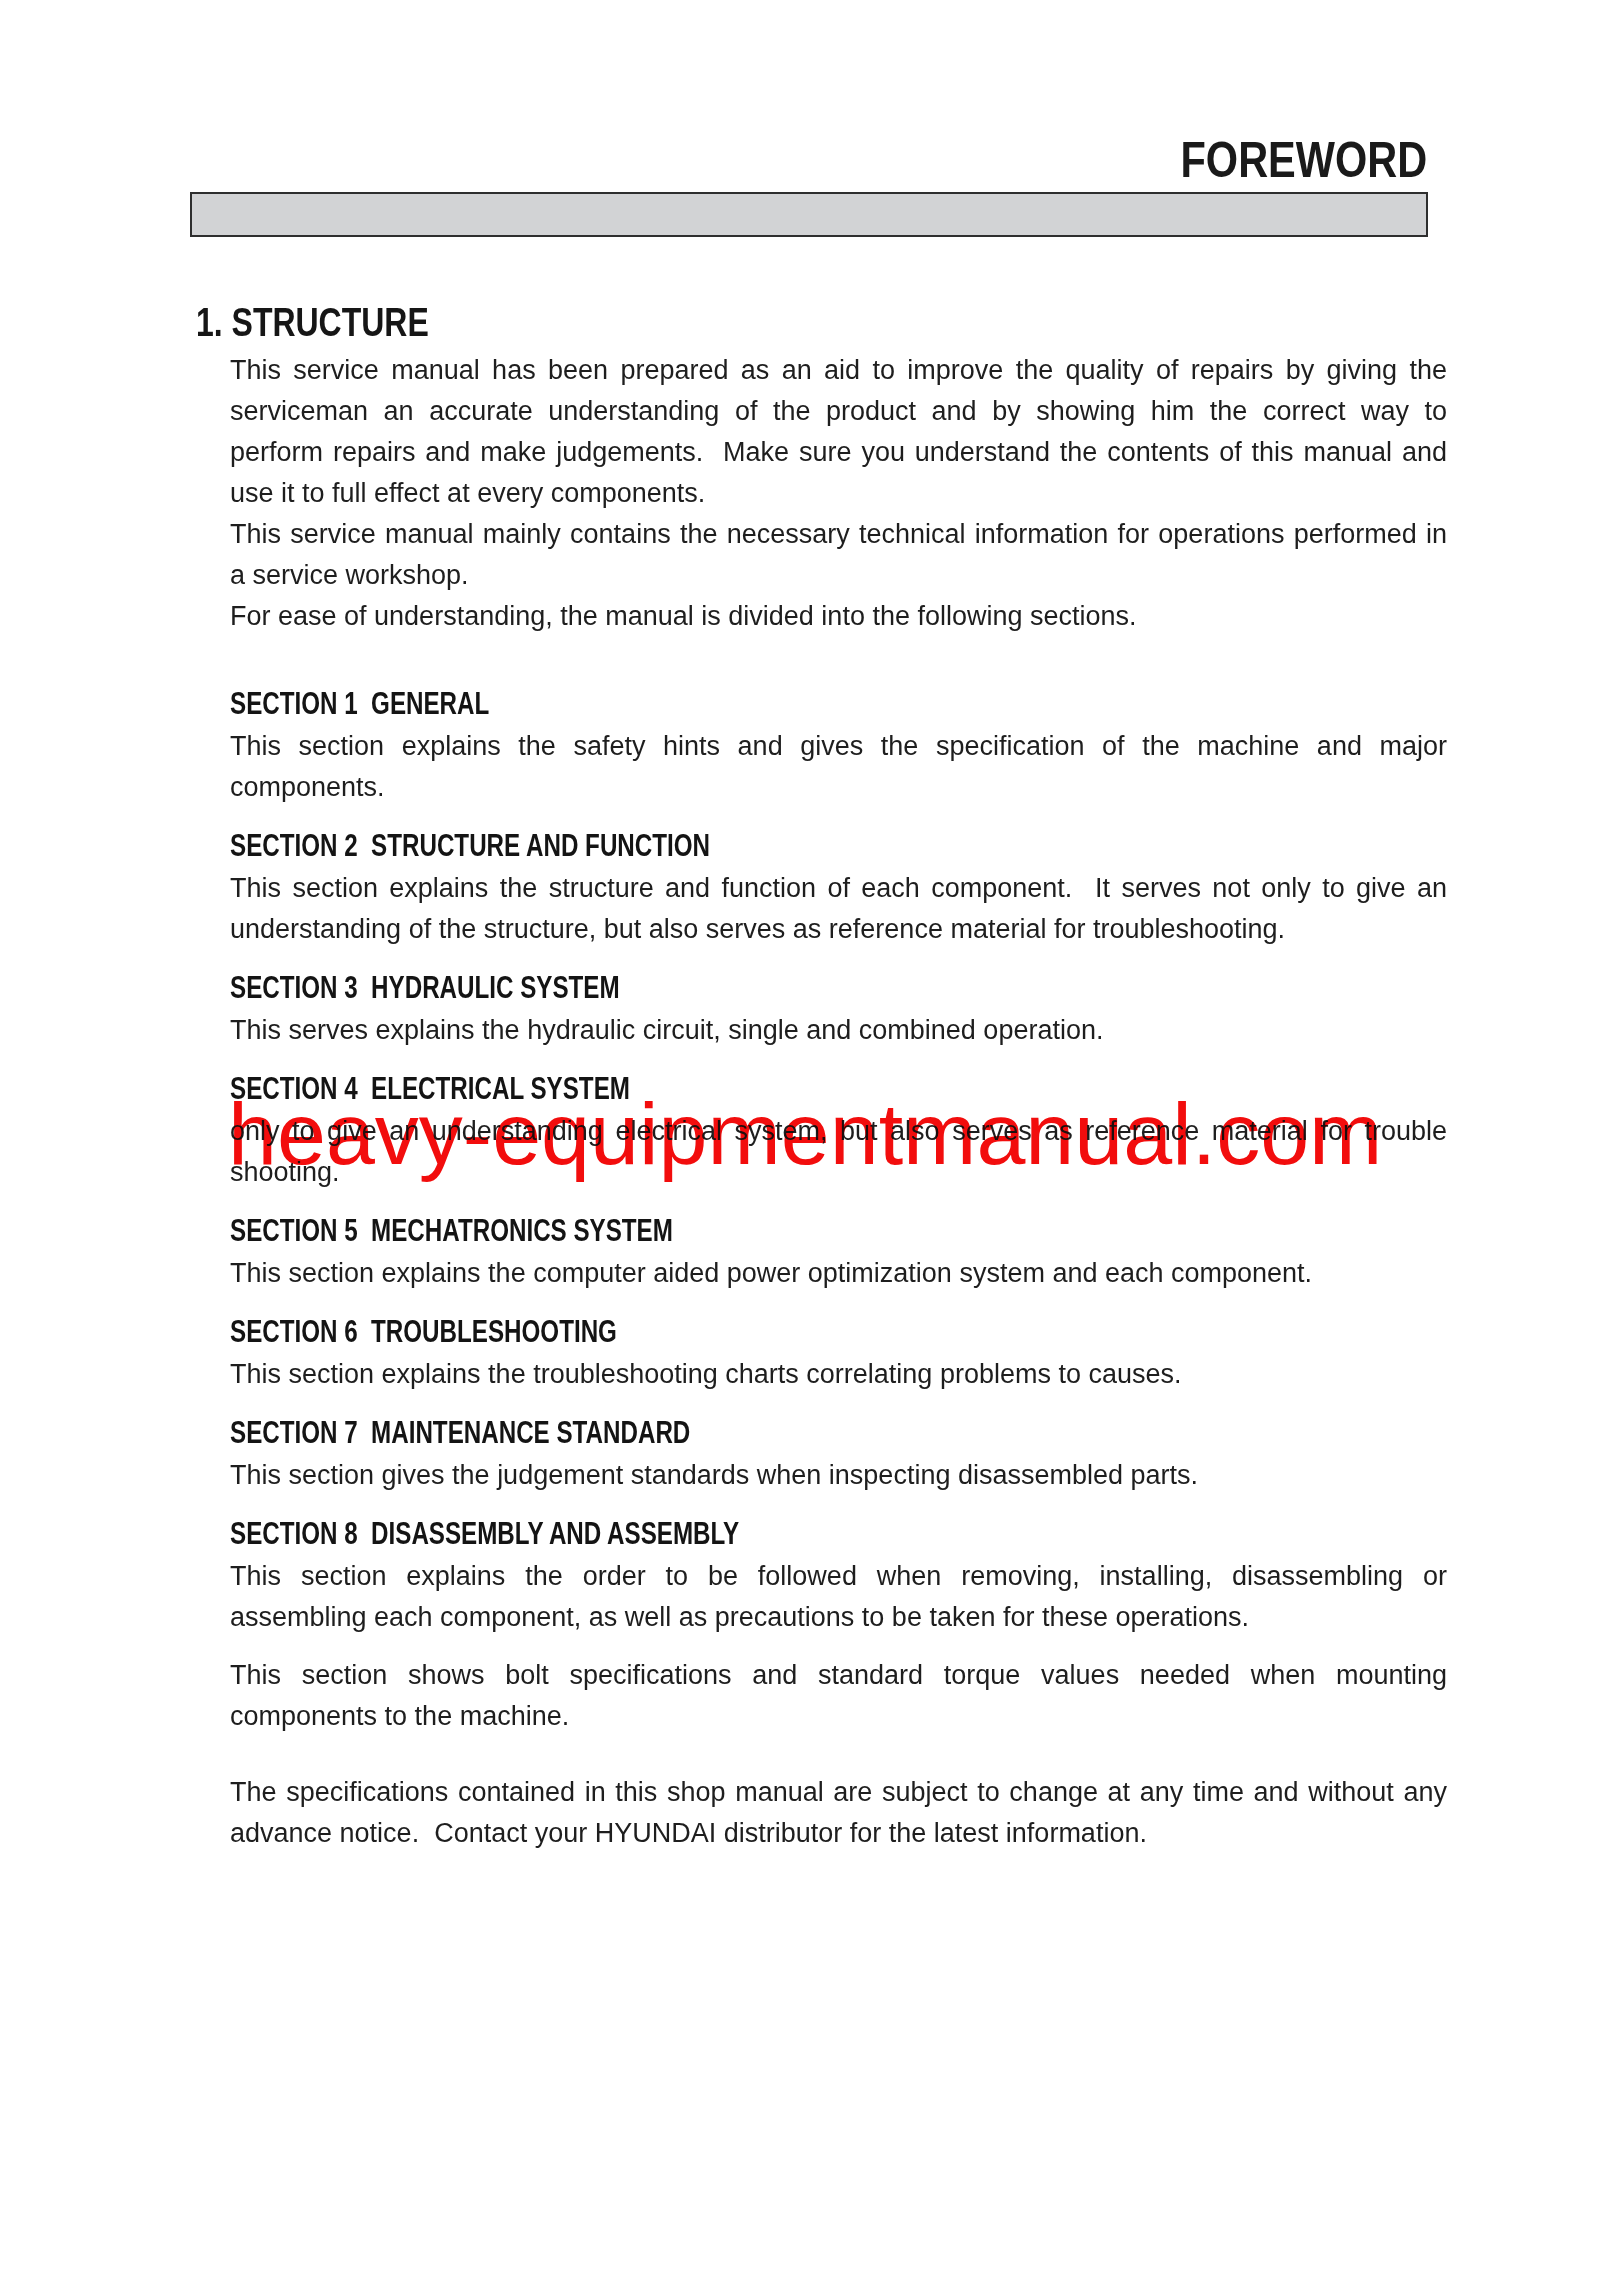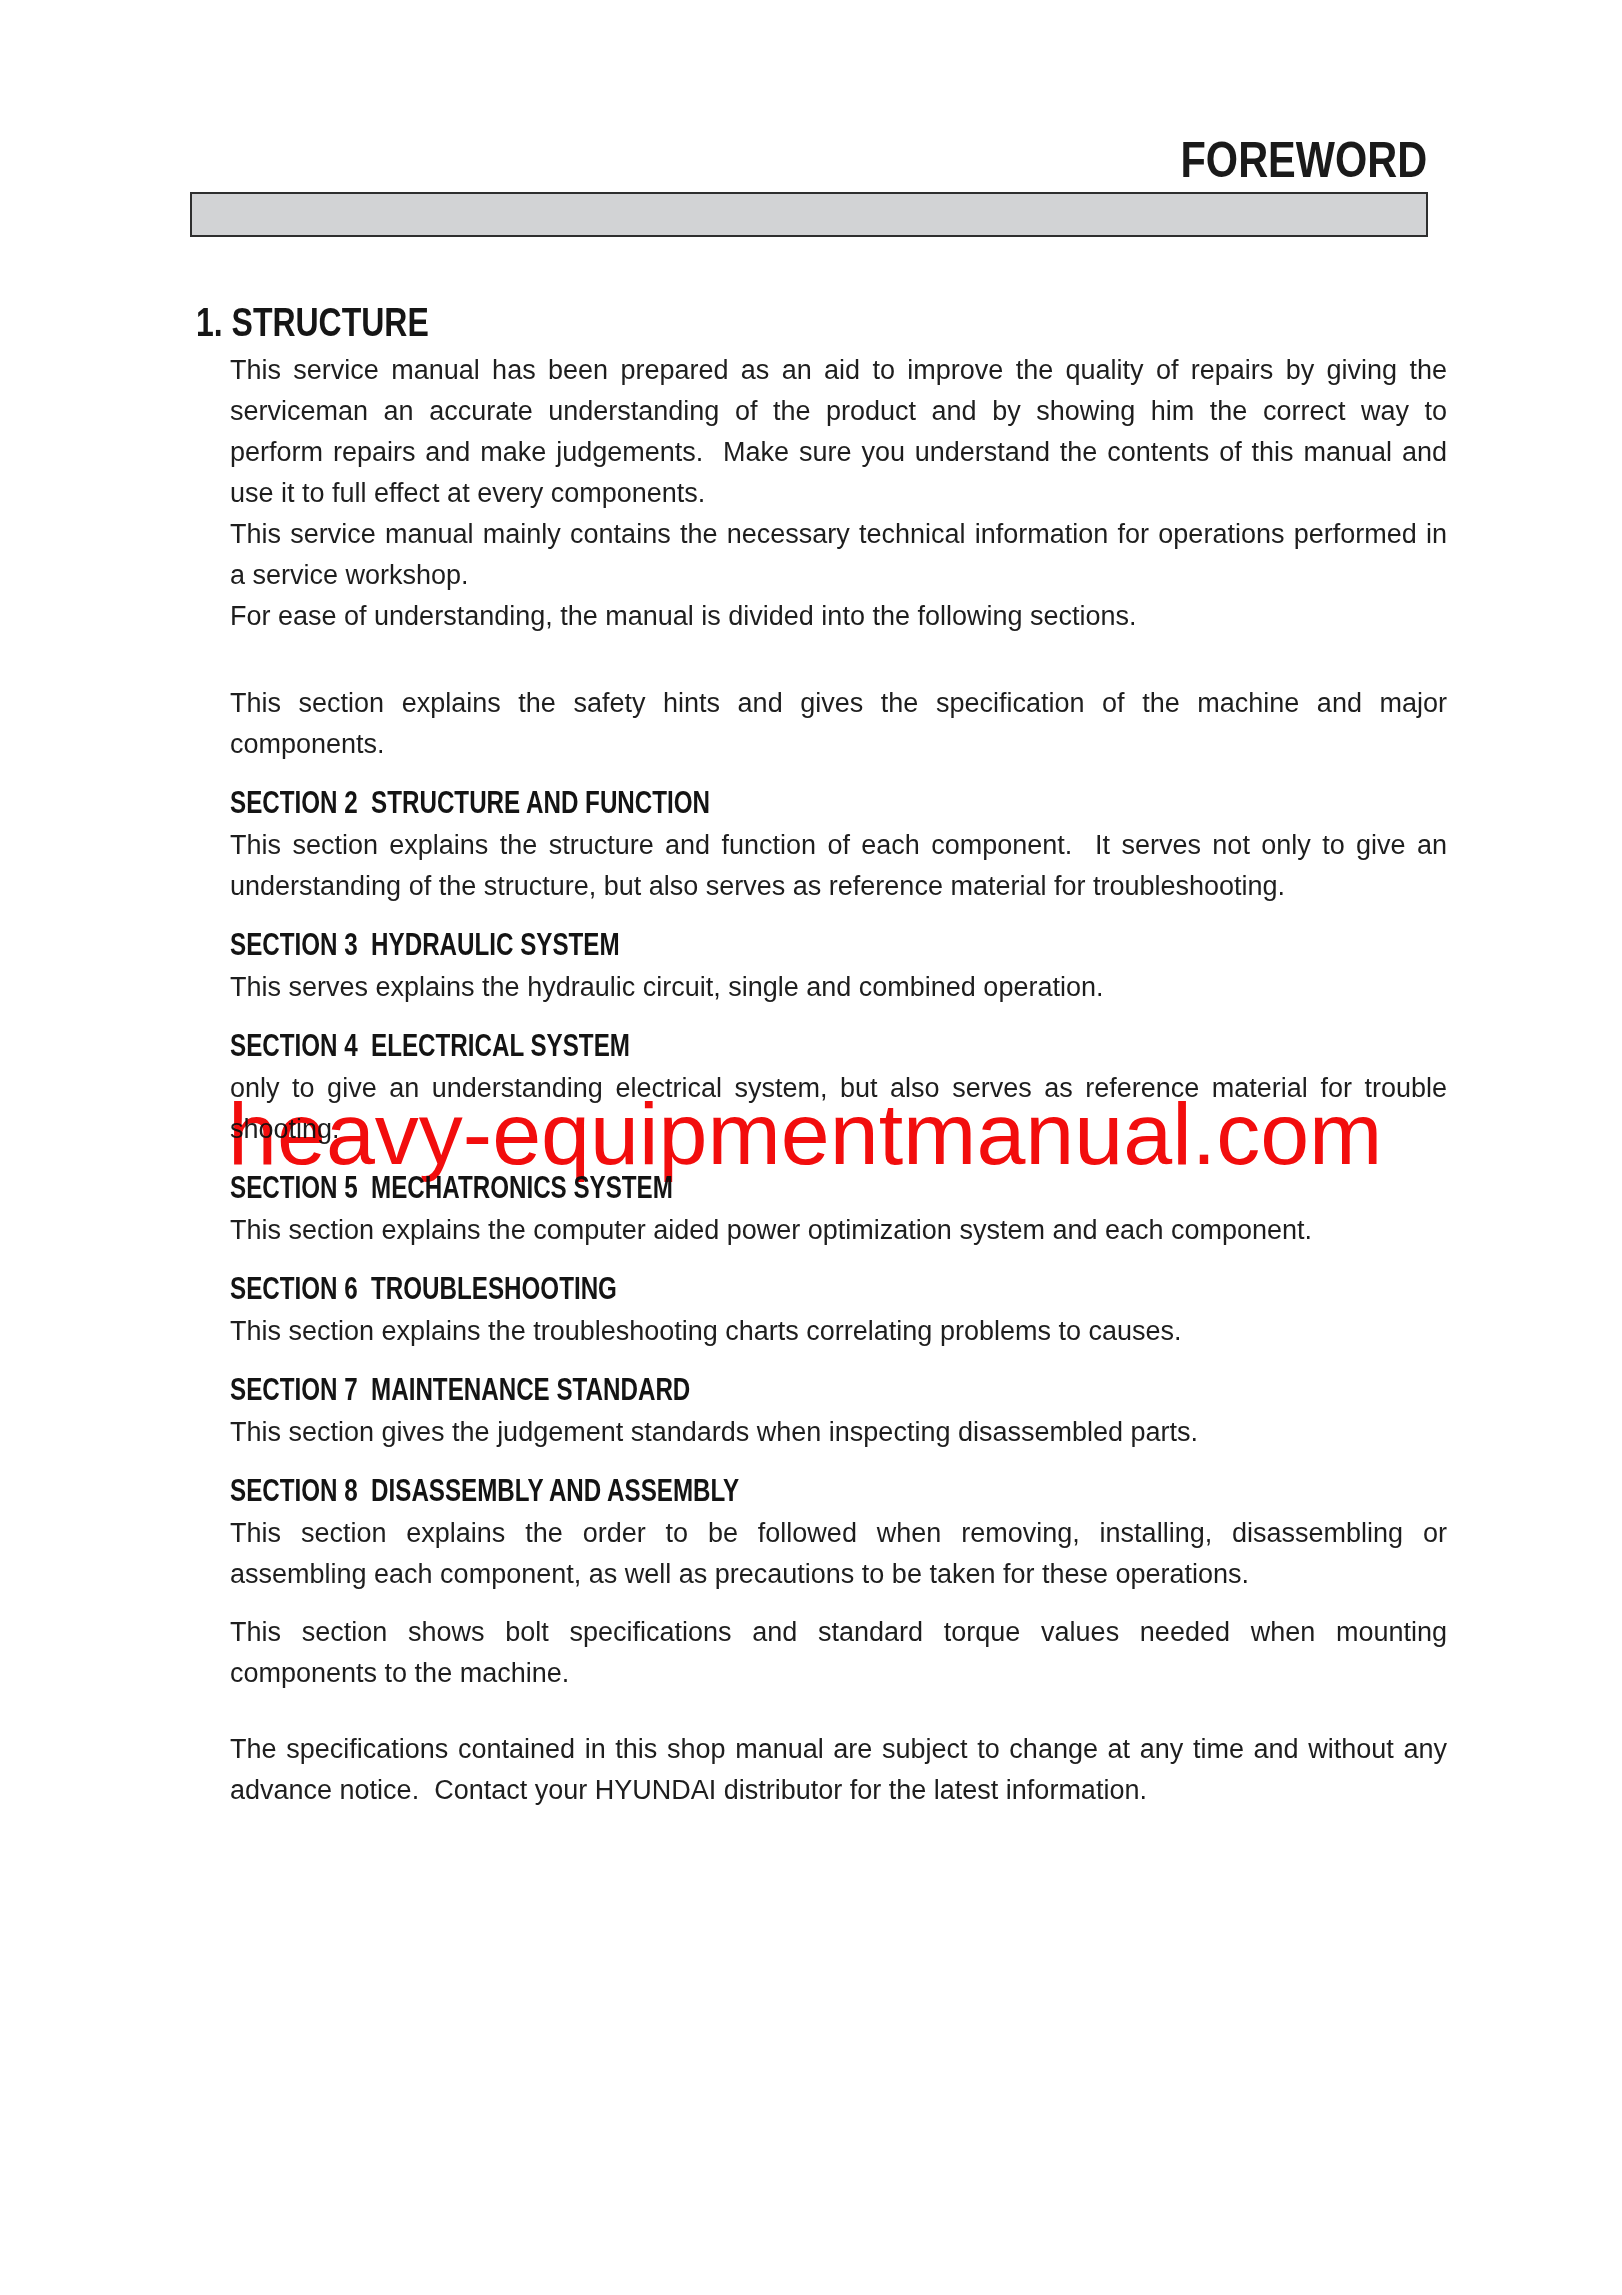--- a/index.html
+++ b/index.html
@@ -102,20 +102,21 @@
         <div>
           <div class="tline">This service manual mainly contains the necessary technical information for operations performed in</div>
           <div class="tline tlast">a service workshop.</div>
         </div>
         <div>
           <div class="tline tlast">For ease of understanding, the manual is divided into the following sections.</div>
         </div>
       </div>
     <div id="sections">
         <div class="section first">
+          <div class="sec-heading"><span class="squeeze">SECTION 1&nbsp; GENERAL</span></div>
           <div class="tline">This section explains the safety hints and gives the specification of the machine and major</div>
           <div class="tline tlast">components.</div>
         </div>
         <div class="section">
           <div class="sec-heading"><span class="squeeze">SECTION 2&nbsp; STRUCTURE AND FUNCTION</span></div>
           <div class="tline">This section explains the structure and function of each component.&nbsp;  It serves not only to give an</div>
           <div class="tline tlast">understanding of the structure, but also serves as reference material for troubleshooting.</div>
         </div>
         <div class="section">
           <div class="sec-heading"><span class="squeeze">SECTION 3&nbsp; HYDRAULIC SYSTEM</span></div>

